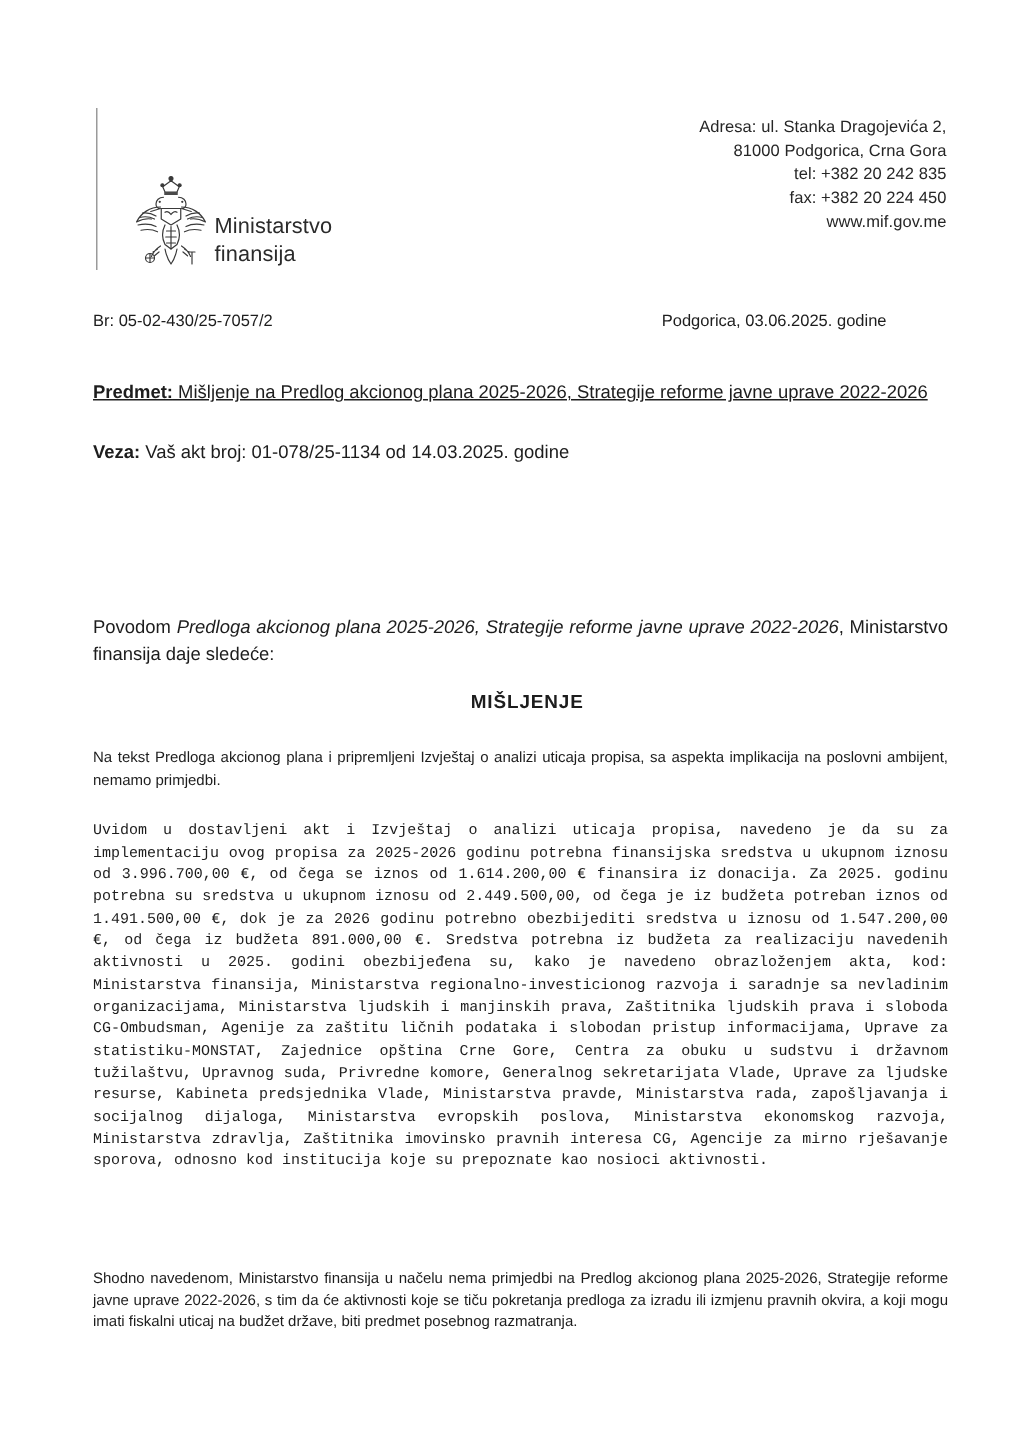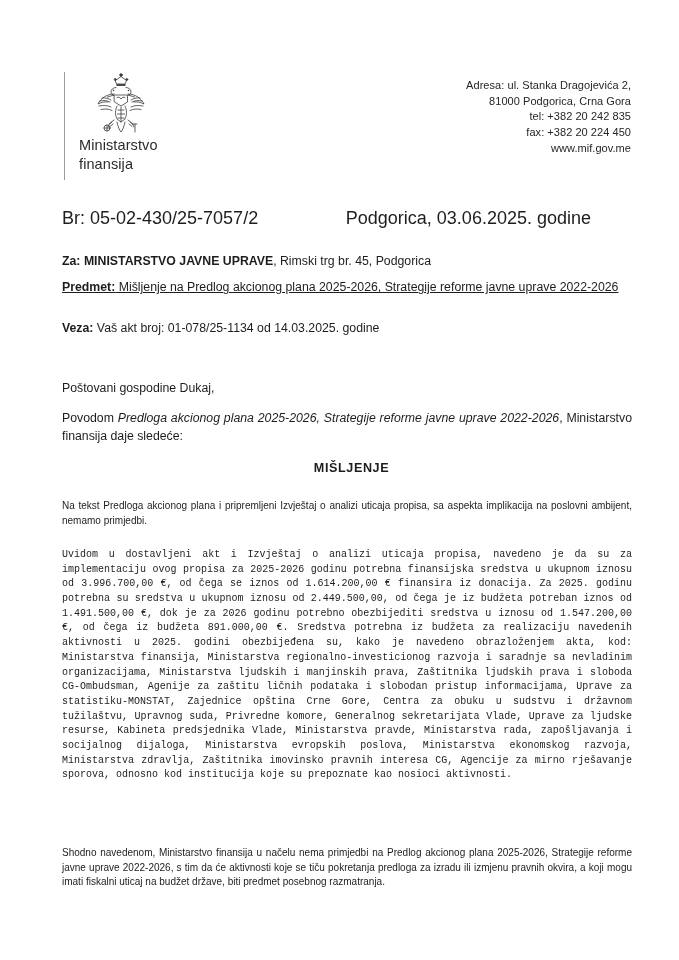--- a/index.html
+++ b/index.html
@@ -35,22 +35,21 @@
   }
   .lh-rule {
     width: 1px;
     height: 108px;
     background: #9a9a9a;
     margin-right: 14px;
     flex: none;
   }
   .lh-brand {
     display: flex;
-    flex-direction: column;
-    align-items: center;
+    align-items: flex-end;
   }
   .emblem {
     width: 58px;
     height: 62px;
     margin-left: 6px;
     margin-bottom: 2px;
   }
   .brand-name {
     font-size: 14.5px;
     line-height: 1.3;
@@ -72,21 +71,21 @@
   .lh-address div { white-space: nowrap; }
 
   
   .refrow {
     position: absolute;
     top: 208px;
     left: 62px;
     right: 48px;
     display: flex;
     justify-content: space-between;
-    font-size: 18px;
+    font-size: 11px;
     color: #1d1d1d;
   }
   .refrow .place { margin-right: 40px; }
 
   
   .body-block {
     position: absolute;
     top: 253px;
     left: 62px;
     width: 570px;
@@ -204,32 +203,28 @@
       <div>www.mif.gov.me</div>
     </div>
   </div>
 
   <div class="refrow">
     <div>Br: 05-02-430/25-7057/2</div>
     <div class="place">Podgorica, 03.06.2025. godine</div>
   </div>
 
   <div class="body-block">
-    <div class="addr-line">
-      <span class="lbl">Za:</span><span> </span><span class="lbl">MINISTARSTVO JAVNE UPRAVE</span><span>, Rimski trg br. 45, Podgorica</span>
-    </div>
     <div class="subject">
       <span class="lbl">Predmet:</span><span> Mišljenje na Predlog akcionog plana 2025-2026, Strategije reforme javne uprave 2022-2026</span>
     </div>
     <div class="veza">
       <span class="lbl">Veza:</span><span> Vaš akt broj: 01-078/25-1134 od 14.03.2025. godine</span>
     </div>
   </div>
 
-  <div class="greeting">Poštovani gospodine Dukaj,</div>
 
   <div class="intro">
     <span>Povodom </span><i>Predloga akcionog plana 2025-2026, Strategije reforme javne uprave 2022-2026</i><span>, Ministarstvo finansija daje sledeće:</span>
   </div>
 
   <div class="doc-heading">MIŠLJENJE</div>
 
   <div class="para para-1">Na tekst Predloga akcionog plana i pripremljeni Izvještaj o analizi uticaja propisa, sa aspekta implikacija na poslovni ambijent, nemamo primjedbi.</div>
   <div class="para para-2">Uvidom u dostavljeni akt i Izvještaj o analizi uticaja propisa, navedeno je da su za implementaciju ovog propisa za 2025-2026 godinu potrebna finansijska sredstva u ukupnom iznosu od 3.996.700,00 €, od čega se iznos od 1.614.200,00 € finansira iz donacija. Za 2025. godinu potrebna su sredstva u ukupnom iznosu od 2.449.500,00, od čega je iz budžeta potreban iznos od 1.491.500,00 €, dok je za 2026 godinu potrebno obezbijediti sredstva u iznosu od  1.547.200,00 €, od čega iz budžeta 891.000,00 €. Sredstva potrebna iz budžeta za realizaciju navedenih aktivnosti u 2025. godini obezbijeđena su, kako je navedeno obrazloženjem akta, kod: Ministarstva finansija, Ministarstva regionalno-investicionog razvoja i saradnje sa nevladinim organizacijama, Ministarstva ljudskih i manjinskih prava, Zaštitnika ljudskih prava i sloboda CG-Ombudsman, Agenije za zaštitu ličnih podataka i slobodan pristup informacijama, Uprave za statistiku-MONSTAT, Zajednice opština Crne Gore, Centra za obuku u sudstvu i državnom tužilaštvu, Upravnog suda, Privredne komore, Generalnog sekretarijata Vlade, Uprave za ljudske resurse, Kabineta predsjednika Vlade, Ministarstva pravde, Ministarstva rada, zapošljavanja i socijalnog dijaloga, Ministarstva evropskih poslova, Ministarstva ekonomskog razvoja, Ministarstva zdravlja, Zaštitnika imovinsko pravnih interesa CG, Agencije za mirno rješavanje sporova, odnosno kod institucija koje su prepoznate kao nosioci aktivnosti.</div>
   <div class="para para-3">Shodno navedenom, Ministarstvo finansija u načelu nema primjedbi na Predlog akcionog plana 2025-2026, Strategije reforme javne uprave 2022-2026, s tim da će aktivnosti koje se tiču pokretanja predloga za izradu ili izmjenu pravnih okvira, a koji mogu imati fiskalni uticaj na budžet države, biti predmet posebnog razmatranja.</div>

